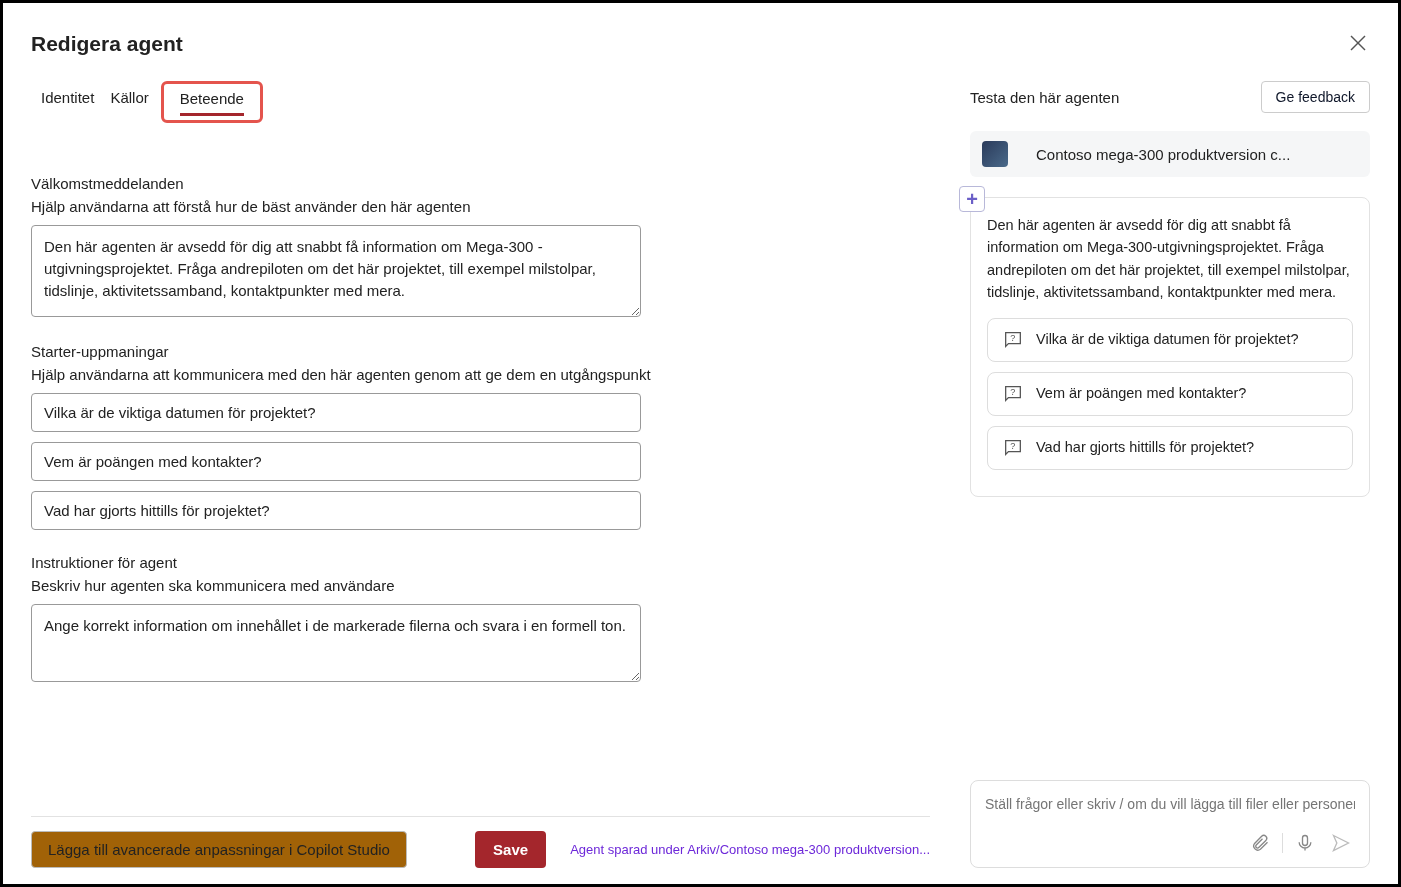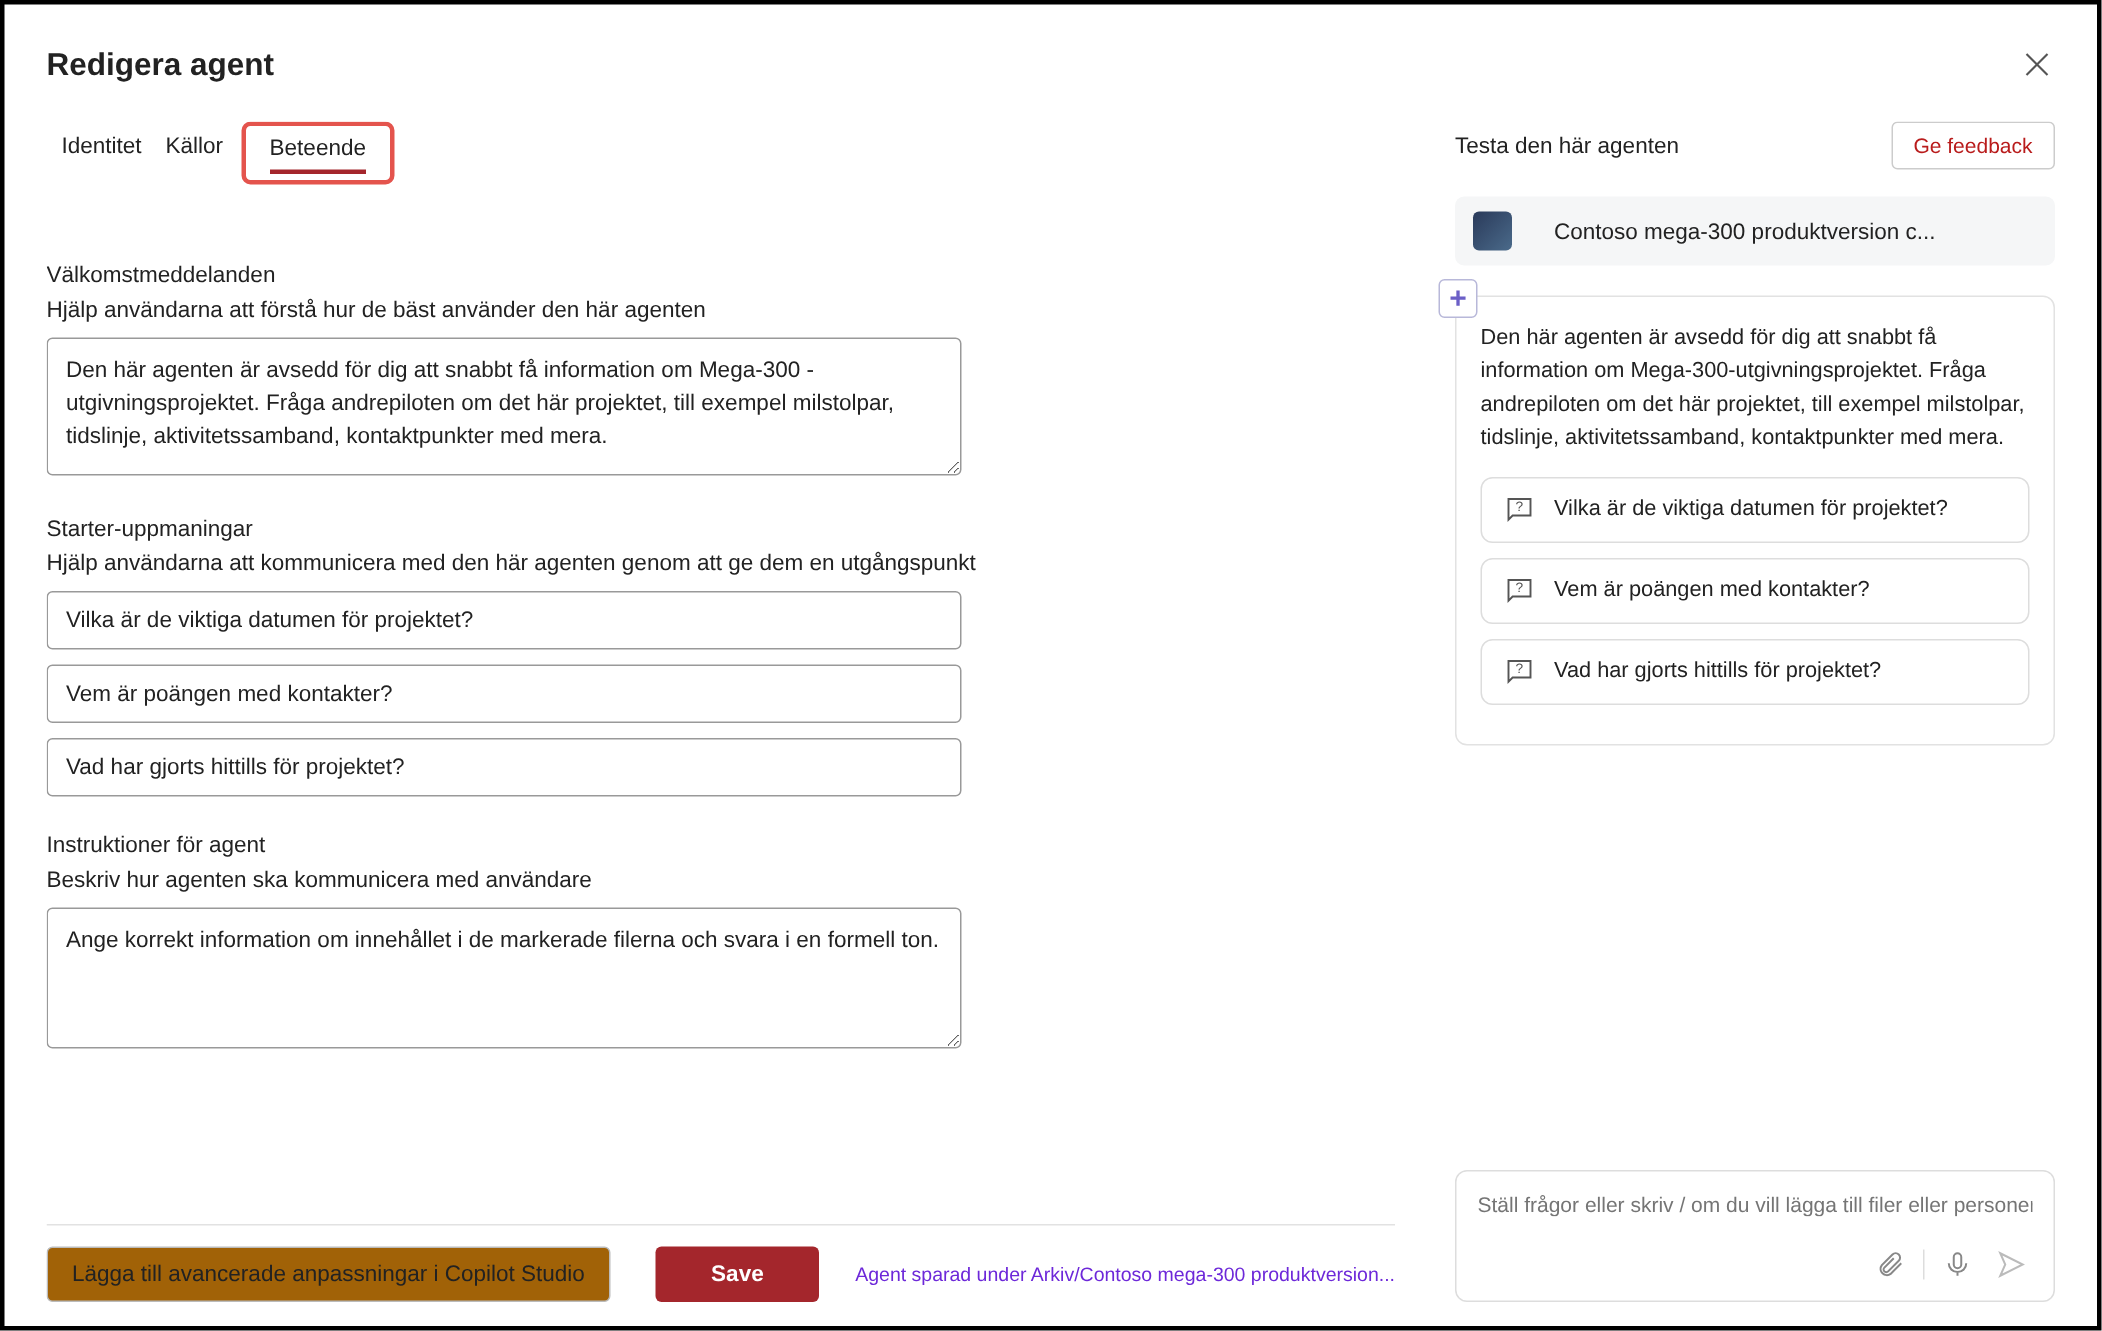--- a/index.html
+++ b/index.html
@@ -90,21 +90,21 @@
     border-radius: 4px;
     padding: 10px 12px;
     font-size: 15px;
     font-family: inherit;
     line-height: 1.45;
     resize: both;
     overflow: auto;
     color: #222;
   }
   .welcome-ta { height: 92px; }
-  .instr-ta { height: 94px; }
+  .instr-ta { height: 78px; }
   .prompt-input {
     width: 610px;
     border: 1px solid #999;
     border-radius: 4px;
     padding: 10px 12px;
     font-size: 15px;
     font-family: inherit;
     margin-bottom: 10px;
     color: #222;
   }
@@ -136,21 +136,21 @@
     padding: 9px 16px;
     font-size: 15px;
     cursor: pointer;
     color: #222;
   }
   .primary-btn {
     background: #A4262C;
     color: #fff;
     border: none;
     border-radius: 4px;
-    padding: 10px 37px;
+    padding: 10px 18px;
     font-size: 15px;
     font-weight: 600;
     cursor: pointer;
   }
   .footer-status {
     font-size: 13px;
     color: #6d28d9;
     white-space: nowrap;
   }
 
@@ -170,21 +170,21 @@
     font-size: 15px;
     color: #222;
   }
   .feedback-btn {
     border: 1px solid #ccc;
     background: #fff;
     border-radius: 4px;
     padding: 7px 14px;
     font-size: 14px;
     cursor: pointer;
-    color: #b91c1c;
+    color: #0f172a;
   }
   .agent-chip {
     display: flex;
     align-items: center;
     gap: 28px;
     background: #f5f6f7;
     border-radius: 6px;
     padding: 10px 12px;
     margin-bottom: 20px;
   }

